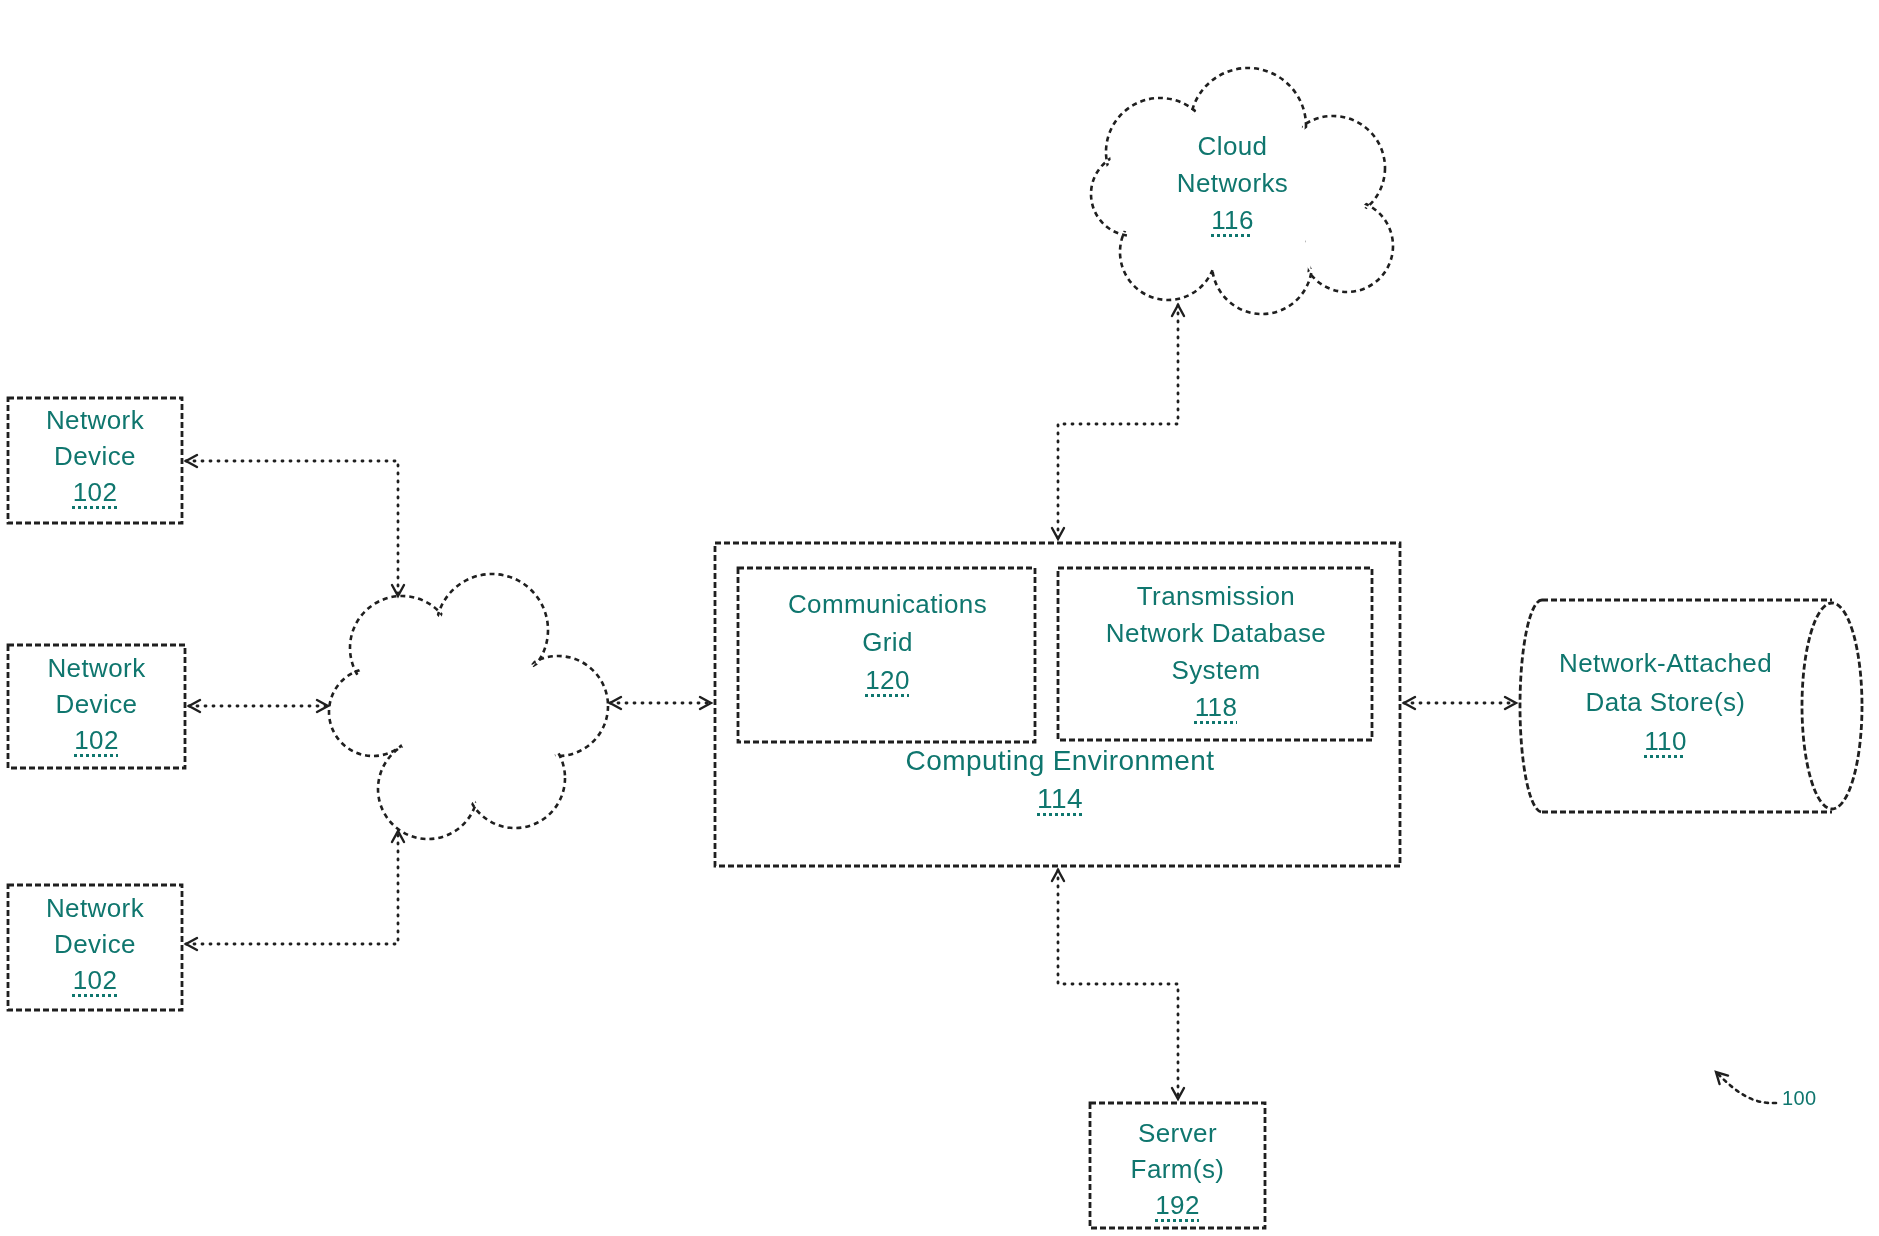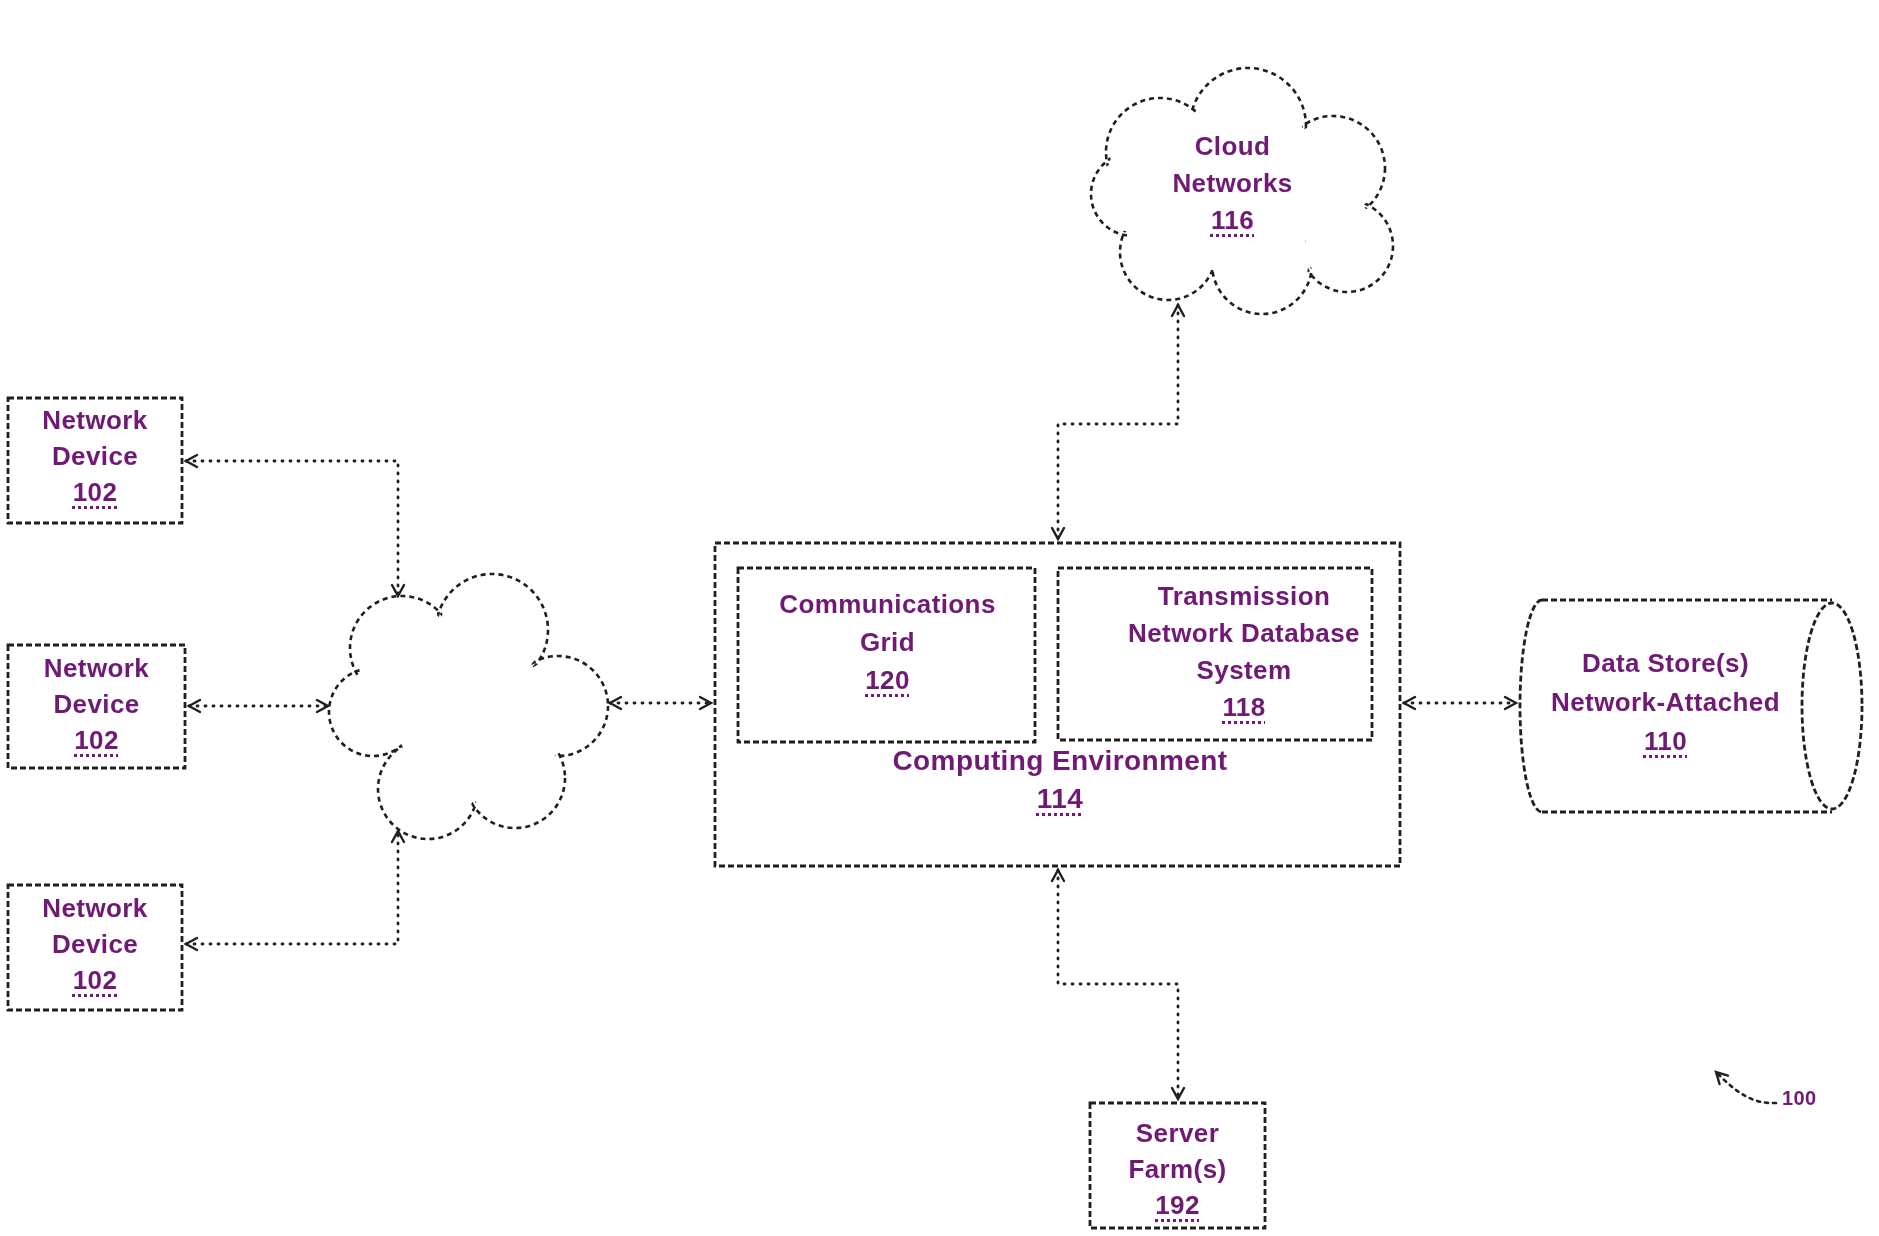--- a/index.html
+++ b/index.html
@@ -1,29 +1,29 @@
 <!DOCTYPE html>
 <html><head>
 <meta charset="utf-8">
 <style>
   html,body{margin:0;padding:0;background:#ffffff;}
   .fig{position:relative;width:1879px;height:1236px;background:#ffffff;overflow:hidden;
        font-family:"Liberation Sans", sans-serif;color:#1f1f1f;}
   .fig svg{position:absolute;left:0;top:0;}
   .lbl{position:absolute;text-align:center;font-size:26px;line-height:36px;
-       color:#701a75;letter-spacing:0.4px;font-weight:bold;}
+       color:#0f766e;letter-spacing:0.4px;font-weight:normal;}
   .lbl div{white-space:nowrap;}
   .ref{text-decoration:underline;text-decoration-style:dotted;text-decoration-thickness:2.5px;text-underline-offset:5px;}
   .lbl-networks{left:355px;top:668px;width:230px;line-height:38px;}
   .lbl-cloudnet{left:1125px;top:128px;width:215px;line-height:37px;}
   .lbl-dev1{left:8px;top:402px;width:174px;}
   .lbl-dev2{left:8px;top:650px;width:177px;}
   .lbl-dev3{left:8px;top:890px;width:174px;}
   .lbl-grid{left:740px;top:585px;width:295px;line-height:38px;}
-  .lbl-tndbs{left:1088px;top:578px;width:312px;line-height:37px;}
+  .lbl-tndbs{left:1060px;top:578px;width:312px;line-height:37px;}
   .lbl-compenv{left:860px;top:742px;width:400px;font-size:28px;line-height:38px;}
   .lbl-datastore{left:1528px;top:644px;width:275px;line-height:39px;}
   .lbl-serverfarm{left:1090px;top:1115px;width:175px;}
   .lbl-figref{left:1782px;top:1080px;width:90px;font-size:20px;text-align:left;}
 </style>
 </head>
 <body>
 
 <div class="fig">
 
@@ -146,22 +146,22 @@
     <div>System</div>
     <div><span class="ref">118</span></div>
   </div>
 
   <div class="lbl lbl-compenv">
     <div>Computing Environment</div>
     <div><span class="ref">114</span></div>
   </div>
 
   <div class="lbl lbl-datastore">
+    <div>Network-Attached</div>
     <div>Data Store(s)</div>
-    <div>Network-Attached</div>
     <div><span class="ref">110</span></div>
   </div>
 
   <div class="lbl lbl-serverfarm">
     <div>Server</div>
     <div>Farm(s)</div>
     <div><span class="ref">192</span></div>
   </div>
 
   <div class="lbl lbl-figref">

